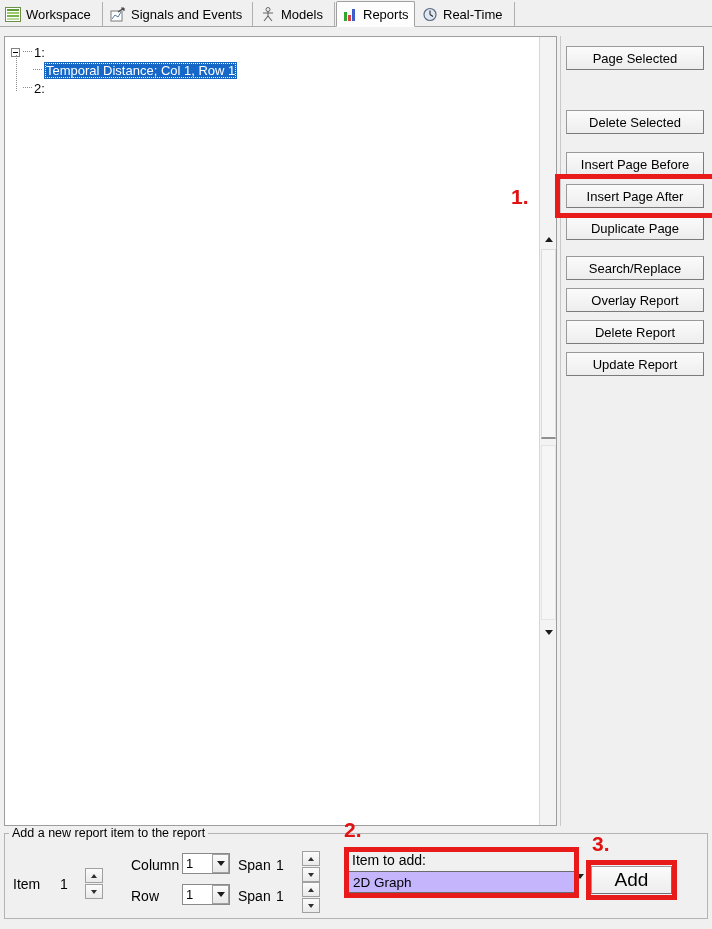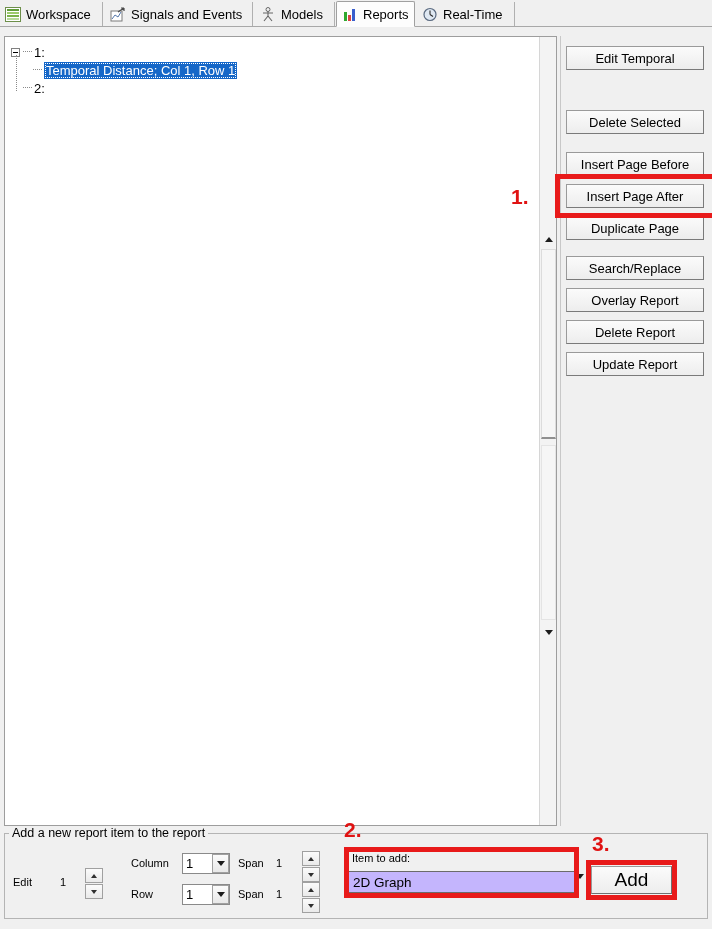--- a/index.html
+++ b/index.html
@@ -207,21 +207,21 @@
   #grouptitle {
     position: absolute; left: 9px; top: 826px;
     background: #f0f0f0;
     padding: 0 3px;
     font-size: 12.5px;
     color: #000;
     white-space: nowrap;
   }
   .blabel {
     position: absolute;
-    font-size: 11px;
+    font-size: 14px;
     color: #000;
     white-space: nowrap;
   }
   .spinner {
     position: absolute;
     width: 18px; height: 32px;
   }
   .spinner .half {
     position: absolute; left: 0;
     width: 18px; height: 15px;
@@ -410,35 +410,35 @@
       </div>
       <div id="sb-thumb"></div>
       <div id="sb-thumb2"></div>
       <div class="sbtn down" id="sb-down">
         <span class="arrow"></span>
       </div>
     </div>
   </div>
 
   <div id="btncol">
-    <div class="wbtn" style="top:10px;">Edit Temporal</div>
+    <div class="wbtn" style="top:10px;">Page Selected</div>
     <div class="wbtn" style="top:74px;">Delete Selected</div>
     <div class="wbtn" style="top:116px;">Insert Page Before</div>
     <div class="wbtn" style="top:148px;">Insert Page After</div>
     <div class="wbtn" style="top:180px;">Duplicate Page</div>
     <div class="wbtn" style="top:220px;">Search/Replace</div>
     <div class="wbtn" style="top:252px;">Overlay Report</div>
     <div class="wbtn" style="top:284px;">Delete Report</div>
     <div class="wbtn" style="top:316px;">Update Report</div>
   </div>
 
   <div id="bottomgroup"></div>
   <div id="grouptitle">Add a new report item to the report</div>
 
-  <div class="blabel" style="left:13px; top:876px;">Edit</div>
+  <div class="blabel" style="left:13px; top:876px;">Item</div>
   <div class="blabel" style="left:60px; top:876px;">1</div>
   <div class="spinner" style="left:85px; top:868px;">
     <div class="half top">
         <span class="arrow"></span>
       </div>
     <div class="half bot">
         <span class="arrow"></span>
       </div>
   </div>
 

